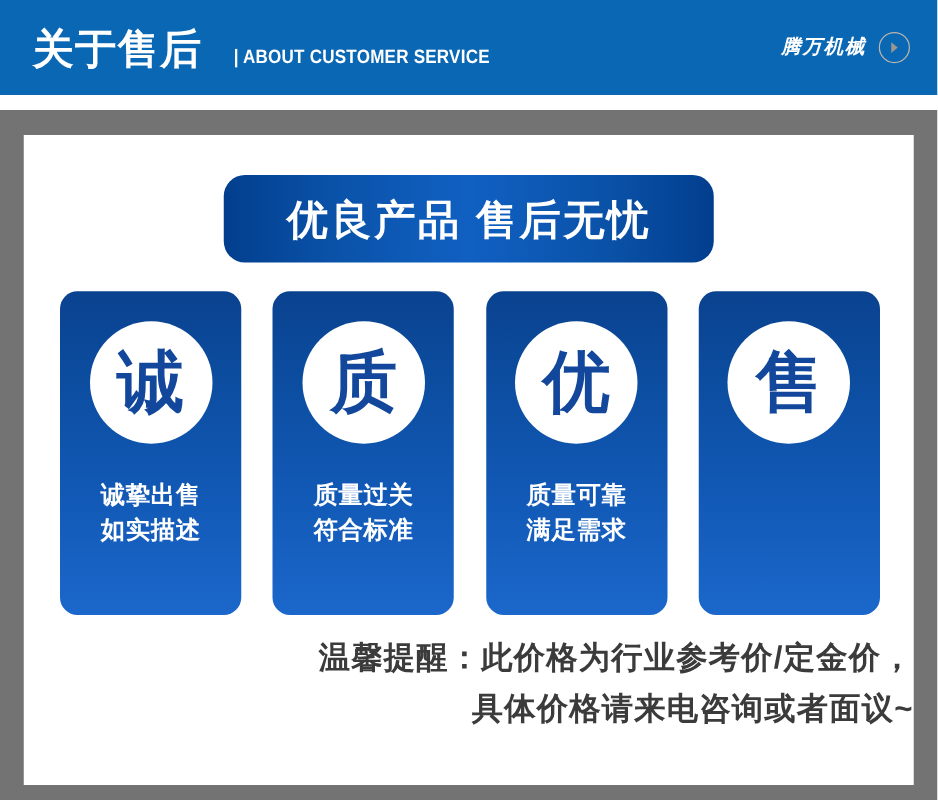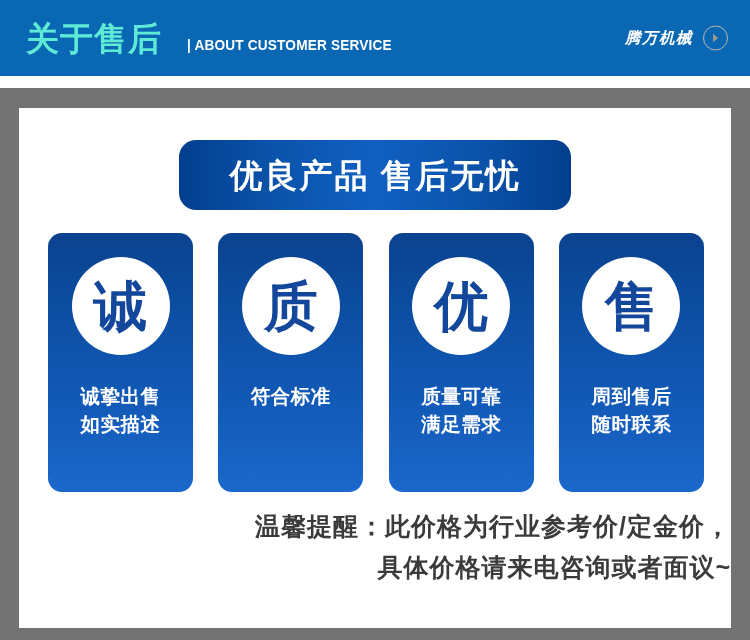--- a/index.html
+++ b/index.html
@@ -30,21 +30,21 @@
     background: #0a67b4;
     display: flex;
     align-items: center;
   }
   .header-left {
     display: flex;
     align-items: baseline;
     margin-left: 26px;
   }
   .header-title-cn {
-    color: #5eead4;
+    color: #ffffff;
     font-size: 33px;
     font-weight: bold;
     letter-spacing: 1px;
     line-height: 1;
     white-space: nowrap;
   }
   .header-title-en {
     color: #ffffff;
     font-size: 15.5px;
     font-weight: bold;
@@ -229,42 +229,39 @@
             <span>诚挚出售</span>
             <span>如实描述</span>
           </div>
         </div>
 
         <div class="card">
           <div class="card-badge">
             <div class="card-badge-char">质</div>
           </div>
           <div class="card-text">
+            <span>质量过关</span>
             <span>符合标准</span>
           </div>
         </div>
 
         <div class="card">
           <div class="card-badge">
             <div class="card-badge-char">优</div>
           </div>
           <div class="card-text">
             <span>质量可靠</span>
             <span>满足需求</span>
           </div>
         </div>
 
         <div class="card">
           <div class="card-badge">
             <div class="card-badge-char">售</div>
           </div>
-          <div class="card-text">
-            <span>周到售后</span>
-            <span>随时联系</span>
-          </div>
         </div>
 
       </div>
 
       <div class="note">
         <span>温馨提醒：此价格为行业参考价/定金价，</span>
         <span>具体价格请来电咨询或者面议~</span>
       </div>
 
     </div>

